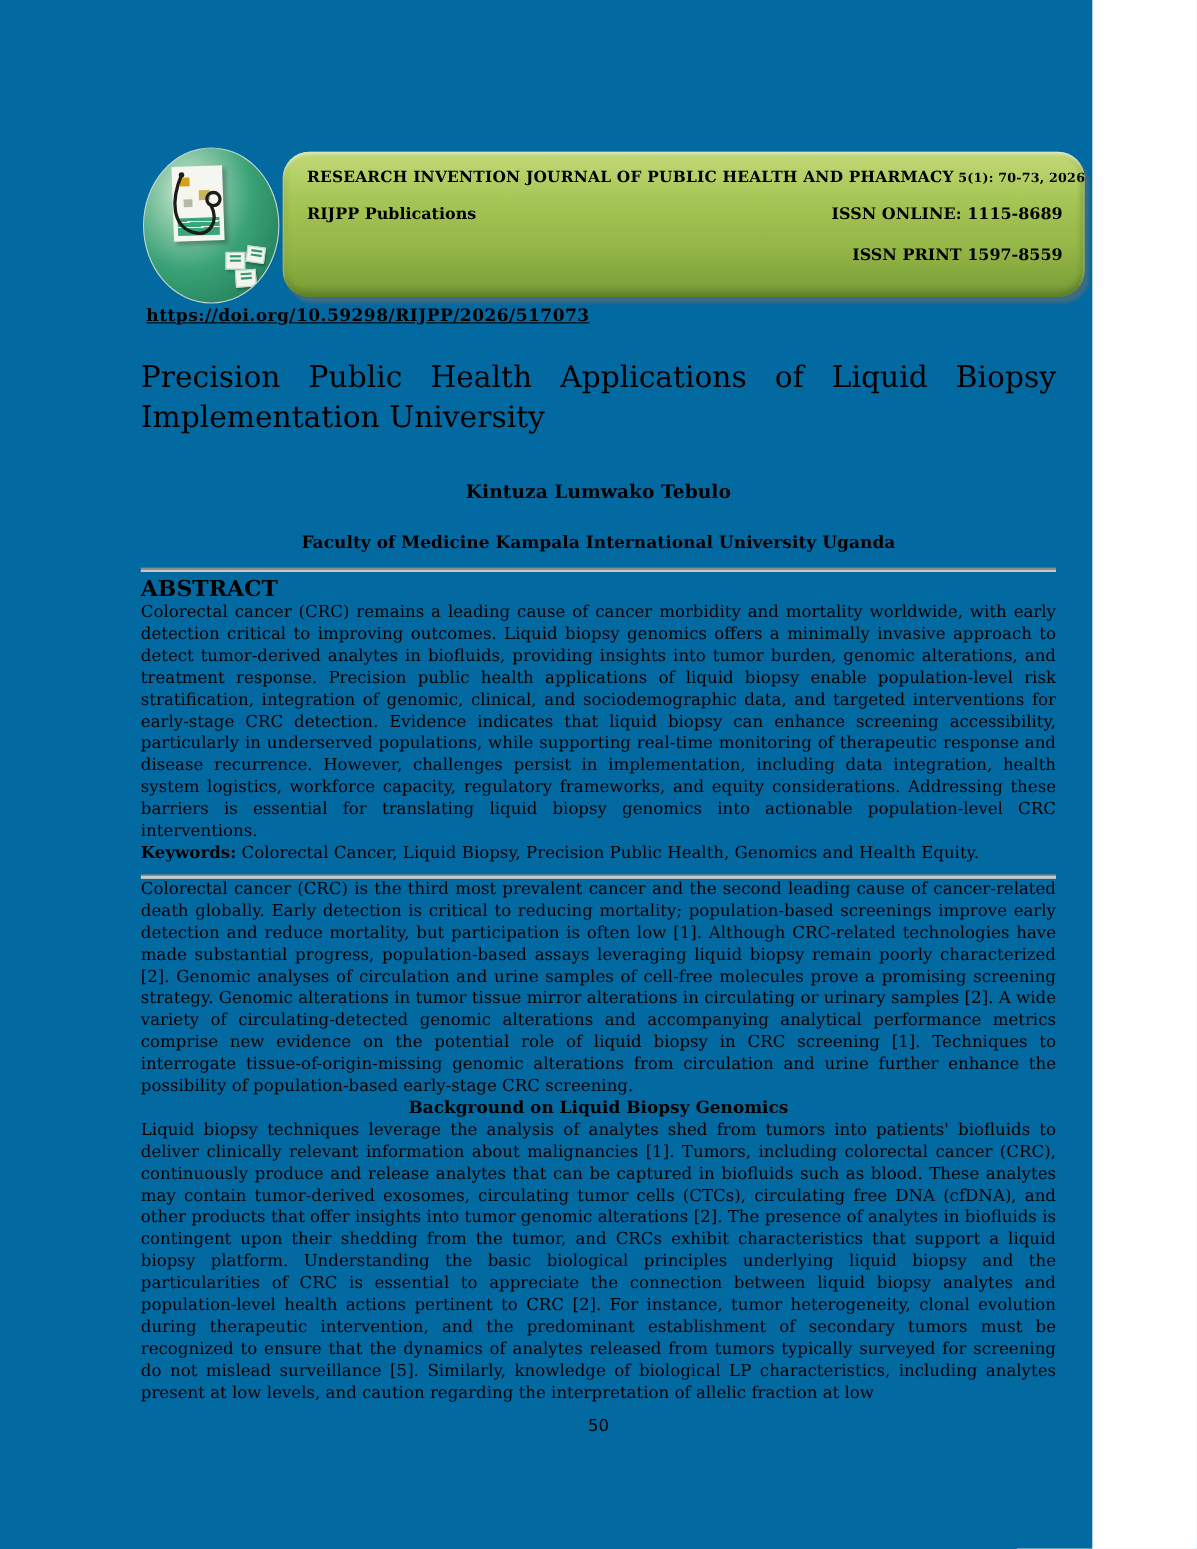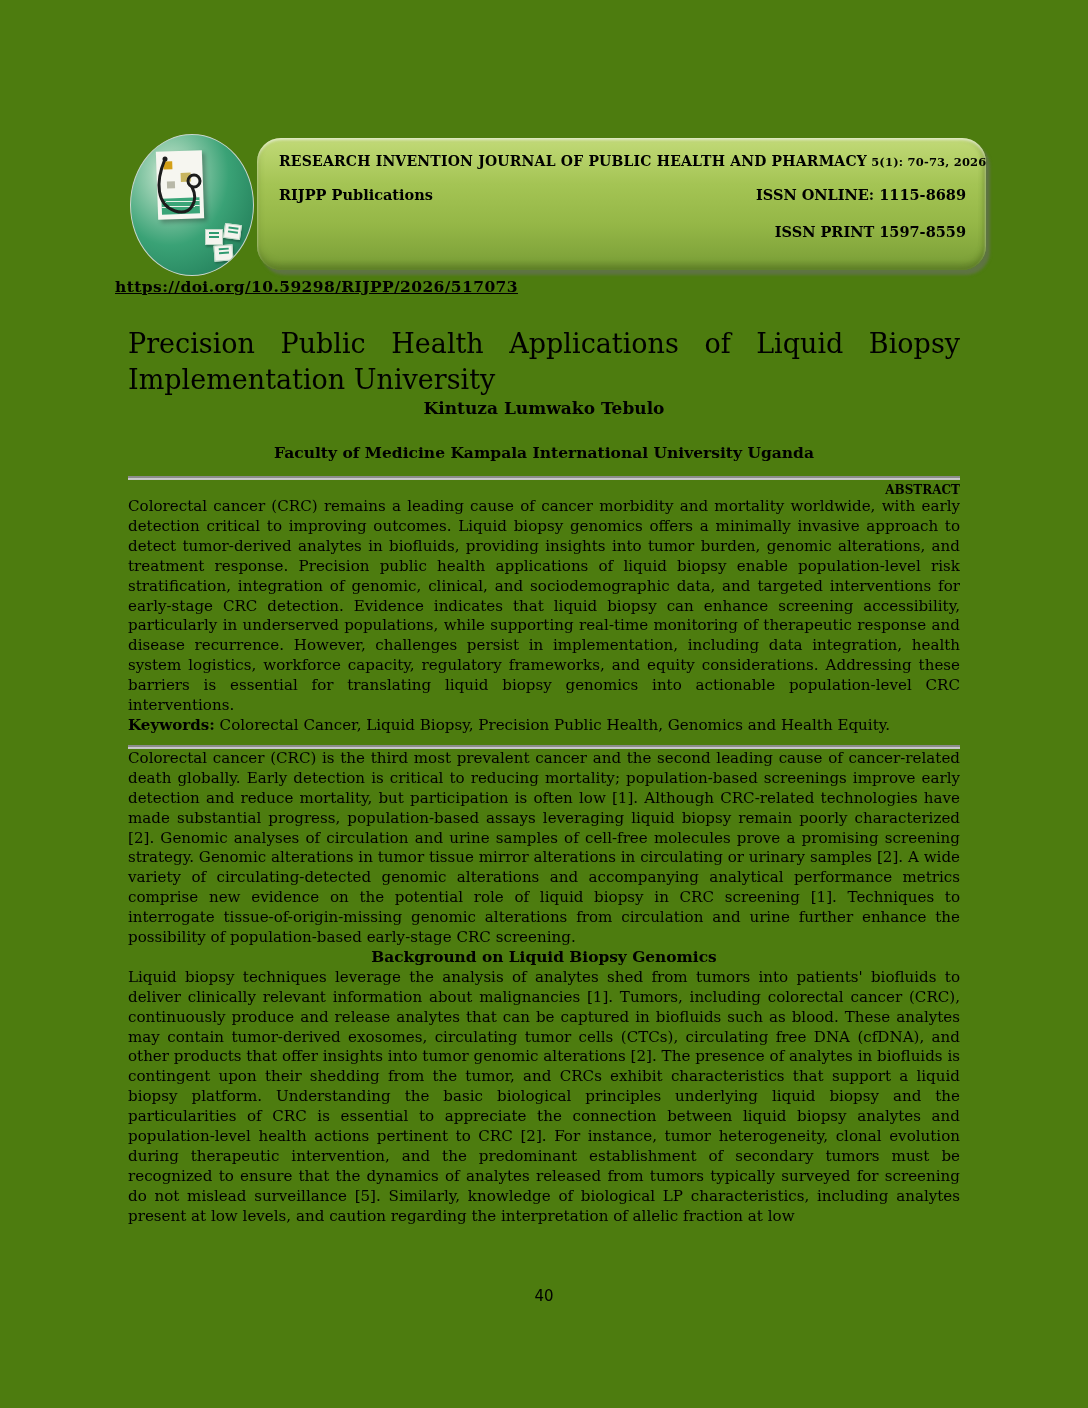--- a/index.html
+++ b/index.html
@@ -1,21 +1,21 @@
 <!DOCTYPE html>
 <html><head>
 <meta charset="utf-8">
 <style>
   * { box-sizing: border-box; }
   html, body { margin: 0; padding: 0; background: #ffffff; }
   .page {
     position: relative;
-    width: 1088px;
+    width: 993px;
     height: 1408px;
-    background: #4d7c0f;
+    background: #0369a1;
     font-family: "DejaVu Serif", serif;
     color: #000000;
     overflow: hidden;
   }
 
   
   .masthead { position: absolute; top: 134px; left: 130px; width: 856px; height: 142px; }
 
   .logo-circle {
     position: absolute; left: 0; top: 0;
@@ -56,39 +56,39 @@
                 inset 0 2px 3px rgba(255,255,255,0.65),
                 inset 0 -5px 7px rgba(70,100,25,0.40),
                 inset -3px 0 5px rgba(70,100,25,0.25);
     padding: 15px 20px 0 22px;
   }
   .banner-row1 { font-weight: bold; font-size: 14px; letter-spacing: 0.2px; white-space: nowrap; }
   .banner-issue { font-size: 11.5px; }
   .banner-row2 { display: flex; justify-content: space-between; font-weight: bold; font-size: 14.5px; margin-top: 17px; gap: 48px; }
   .banner-row3 { text-align: right; font-weight: bold; font-size: 14.5px; margin-top: 20px; }
 
-  .doi-line { position: absolute; top: 277px; left: 115px; font-size: 15.5px; font-weight: bold; letter-spacing: 0.4px; }
+  .doi-line { position: absolute; top: 277px; left: 133px; font-size: 15.5px; font-weight: bold; letter-spacing: 0.4px; }
   .doi-line a { color: #000000; text-decoration: underline; }
 
   
   .content { position: absolute; top: 326px; left: 128px; width: 832px; }
 
   .title { font-size: 27px; font-weight: normal; line-height: 36px; }
   .tjust { text-align: justify; text-align-last: justify; }
 
-  .author { text-align: center; font-weight: bold; font-size: 17px; }
+  .author { margin-top: 40px; text-align: center; font-weight: bold; font-size: 17px; }
   .affiliation { margin-top: 25px; text-align: center; font-weight: bold; font-size: 15.5px; }
 
   .rule {
     height: 4px; margin-top: 14px;
     background: linear-gradient(to bottom, #8c8c8c 0%, #8c8c8c 45%, #cccccc 45%, #c4c4c4 100%);
   }
   .rule2 { margin-top: 9px; }
 
-  .section-heading { margin-top: 3px; text-align: right; font-weight: bold; font-size: 12px; }
+  .section-heading { margin-top: 3px; text-align: left; font-weight: bold; font-size: 20px; }
   .sub-heading { text-align: center; font-weight: bold; font-size: 15.4px; line-height: 19.9px; }
 
   .body-text { font-size: 15.1px; line-height: 19.9px; text-align: justify; }
   .keywords-line { font-size: 15.1px; line-height: 19.9px; }
   .kw-label { font-weight: bold; }
 
   .page-number {
     position: absolute; top: 1287px; left: 128px; width: 832px;
     text-align: center;
     font-family: "DejaVu Sans", sans-serif;
@@ -173,15 +173,15 @@
 
 
     <div class="body-text">Colorectal cancer (CRC) is the third most prevalent cancer and the second leading cause of cancer-related death globally. Early detection is critical to reducing mortality; population-based screenings improve early detection and reduce mortality, but participation is often low [1]. Although CRC-related technologies have made substantial progress, population-based assays leveraging liquid biopsy remain poorly characterized [2]. Genomic analyses of circulation and urine samples of cell-free molecules prove a promising screening strategy. Genomic alterations in tumor tissue mirror alterations in circulating or urinary samples [2]. A wide variety of circulating-detected genomic alterations and accompanying analytical performance metrics comprise new evidence on the potential role of liquid biopsy in CRC screening [1]. Techniques to interrogate tissue-of-origin-missing genomic alterations from circulation and urine further enhance the possibility of population-based early-stage CRC screening.</div>
 
     <div class="sub-heading">Background on Liquid Biopsy Genomics</div>
 
     <div class="body-text">Liquid biopsy techniques leverage the analysis of analytes shed from tumors into patients' biofluids to deliver clinically relevant information about malignancies [1]. Tumors, including colorectal cancer (CRC), continuously produce and release analytes that can be captured in biofluids such as blood. These analytes may contain tumor-derived exosomes, circulating tumor cells (CTCs), circulating free DNA (cfDNA), and other products that offer insights into tumor genomic alterations [2]. The presence of analytes in biofluids is contingent upon their shedding from the tumor, and CRCs exhibit characteristics that support a liquid biopsy platform. Understanding the basic biological principles underlying liquid biopsy and the particularities of CRC is essential to appreciate the connection between liquid biopsy analytes and population-level health actions pertinent to CRC [2]. For instance, tumor heterogeneity, clonal evolution during therapeutic intervention, and the predominant establishment of secondary tumors must be recognized to ensure that the dynamics of analytes released from tumors typically surveyed for screening do not mislead surveillance [5]. Similarly, knowledge of biological LP characteristics, including analytes present at low levels, and caution regarding the interpretation of allelic fraction at low</div>
 
   </div>
 
-  <div class="page-number">40</div>
+  <div class="page-number">50</div>
 
 </div>
 
 </body></html>

